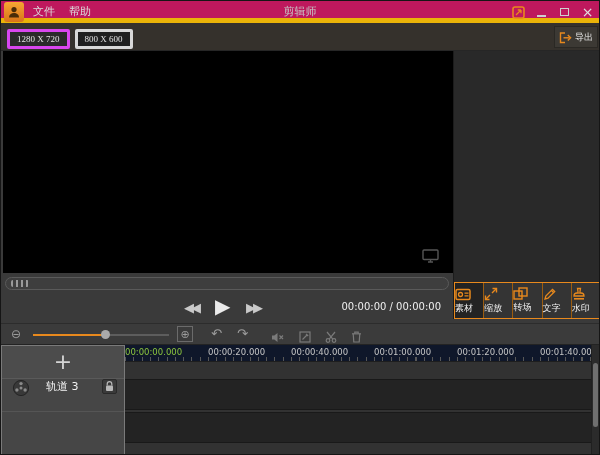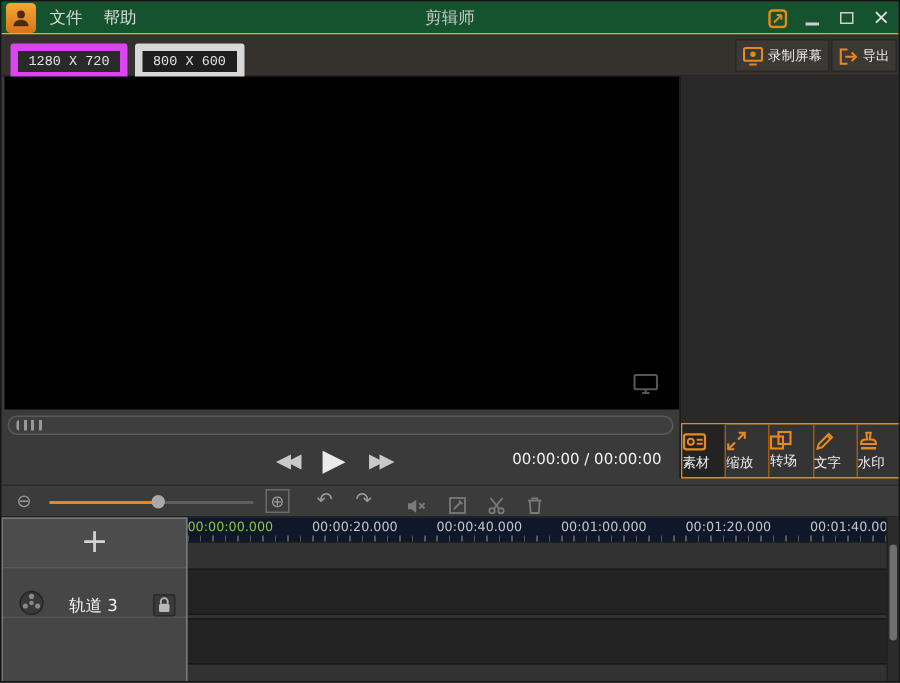--- a/index.html
+++ b/index.html
@@ -1,34 +1,34 @@
 <!DOCTYPE html>
 <html><head>
 <meta charset="utf-8">
 <style>
   *{margin:0;padding:0;box-sizing:border-box}
   body{margin:0;background:#9a9a9a;font-family:"DejaVu Sans","Liberation Sans",sans-serif}
   .app{position:relative;width:600px;height:455px;background:#3a3a3a;border:1px solid #151515;overflow:hidden}
 
   
-  .titlebar{position:absolute;left:0;top:0;right:0;height:22px;background:#14532d;border-bottom:1px solid #eab308}
+  .titlebar{position:absolute;left:0;top:0;right:0;height:22px;background:#be185d;border-bottom:5px solid #eab308}
   .logo{position:absolute;left:3px;top:1px;width:20px;height:20px;border-radius:3px;background:linear-gradient(#f5a733,#d9731a);display:flex;align-items:center;justify-content:center}
   .menu{position:absolute;top:0;height:22px;line-height:22px;font-size:11px;color:#dcdcdc;padding:0 6px;cursor:default}
   .menu.file{left:26px}.menu.help{left:62px}
   .win-title{position:absolute;left:0;right:0;top:0;height:22px;line-height:22px;text-align:center;font-size:11px;color:#c6c6c6;pointer-events:none}
   .win-controls{position:absolute;right:4px;top:0;height:22px;display:flex;align-items:center;gap:8px}
   .wc{width:15px;height:16px;display:flex;align-items:center;justify-content:center;color:#cfcfcf;cursor:default}
   .min-glyph{width:9px;height:2px;background:#cfcfcf;margin-top:7px}
   .max-glyph{width:9px;height:8px;border:1.5px solid #cfcfcf}
   .close-glyph{font-size:14px;line-height:15px;color:#e2e2e2}
 
   
   .toolbar{position:absolute;left:0;top:22px;right:0;height:28px;background:#35312c;border-bottom:1px solid #262626}
   .res-group{position:absolute;left:6px;top:6px;display:flex;gap:5px}
-  .res-btn{font-size:9px;color:#e3e3e3;background:#2a2a2a;border:5px solid #d946ef;border-radius:2px;padding:2px 7px;font-family:Liberation Mono, monospace;cursor:default}
+  .res-btn{font-size:9px;color:#e3e3e3;background:#2a2a2a;border:3px solid #d946ef;border-radius:2px;padding:2px 7px;font-family:Liberation Serif, serif;cursor:default}
   .res-btn.selected{border-color:#d8d8d8;background:#1f1f1f}
   .action-group{position:absolute;right:1px;top:3px;height:22px;display:flex;gap:1px}
   .action-btn{display:flex;align-items:center;gap:3px;padding:0 4px;background:#3c3934;border:1px solid #2a2824;font-size:9px;color:#eaeaea;cursor:default;white-space:nowrap}
 
   
   .preview{position:absolute;left:2px;top:50px;width:450px;height:222px;background:#000}
   .fit-btn{position:absolute;right:14px;bottom:6px;cursor:default}
   .seekbar{position:absolute;left:4px;top:276px;width:444px;height:13px;background:#3e3e3e;border:1px solid #5a5a5a;border-radius:7px}
   .seek-handle{position:absolute;left:5px;top:2px;width:18px;height:7px;border-radius:2px;background:repeating-linear-gradient(90deg,#9a9a9a 0 2px,rgba(0,0,0,0) 2px 5px)}
   .transport{position:absolute;left:0;top:292px;width:452px;height:30px}
@@ -64,21 +64,21 @@
   .ruler-labels{display:flex;height:100%}
   .rlabel{flex:0 0 83px;font-size:8.5px;color:#c6c6c6;padding-top:2px;white-space:nowrap}
   .rlabel:first-child{color:#8cc63e}
   .ruler-ticks{position:absolute;left:0;right:0;bottom:0;height:4px;background:repeating-linear-gradient(90deg,#585858 0 1px,rgba(0,0,0,0) 1px 8.3px)}
   .lanes{position:absolute;left:124px;top:361px;width:468px;height:93px;background:#323232}
   .lane{position:absolute;left:0;right:0;height:31px;background:#232323;border-top:1px solid #191919;border-bottom:1px solid #191919;cursor:default}
   .lane1{top:17px}.lane2{top:50px}
   .theaders{position:absolute;left:0;top:344px;width:124px;height:110px;background:#464646;border:1px solid #7a7a7a}
   .addrow{height:33px;display:flex;align-items:center;justify-content:center;border-bottom:1px solid #5a5a5a;background:#4c4c4c;cursor:default}
   .addrow .plus{font-size:22px;color:#d4d4d4;line-height:20px;font-weight:400}
-  .trow{height:33px;display:flex;align-items:flex-end;padding:0 7px 0 10px;border-bottom:1px solid #555;background:#464646;cursor:default}
+  .trow{height:33px;display:flex;align-items:flex-start;padding:0 7px 0 10px;border-bottom:1px solid #555;background:#464646;cursor:default}
   .trow .tlabel{font-size:11px;color:#f2f2f2;margin-left:16px;white-space:nowrap}
   .lockbtn{margin-left:auto;width:15px;height:15px;background:#3a3a3a;border:1px solid #2a2a2a;border-radius:2px;display:flex;align-items:center;justify-content:center}
   .vscroll{position:absolute;right:0;top:344px;width:8px;height:110px;background:#2b2b2b;border-left:1px solid #202020}
   .vthumb{position:absolute;left:1px;top:18px;width:5px;height:64px;background:#6f6f6f;border-radius:3px}
 </style>
 </head>
 <body>
 
 <div class="app">
 
@@ -110,28 +110,20 @@
         </div>
     </div>
   </div>
 
   <div class="toolbar">
     <div class="res-group">
       <button class="res-btn">1280 X 720</button>
       <button class="res-btn selected">800 X 600</button>
     </div>
     <div class="action-group">
-      <div class="action-btn">
-        <svg width="14" height="13" viewBox="0 0 14 13">
-            <rect x="1" y="1" width="12" height="8.5" rx="1" fill="none" stroke="#e8891d" stroke-width="1.4"></rect>
-            <circle cx="7" cy="5.2" r="1.8" fill="#e8891d"></circle>
-            <path d="M4.5 12h5" stroke="#e8891d" stroke-width="1.4"></path>
-          </svg>
-        <span>录制屏幕</span>
-      </div>
       <div class="action-btn">
         <svg width="13" height="13" viewBox="0 0 13 13">
             <path d="M6 2H1.5v9.5H6" fill="none" stroke="#e8891d" stroke-width="1.4"></path>
             <path d="M4.5 6.8h6.2" stroke="#e8891d" stroke-width="1.4"></path>
             <path d="M8.8 4l2.8 2.8-2.8 2.8" fill="none" stroke="#e8891d" stroke-width="1.4"></path>
           </svg>
         <span>导出</span>
       </div>
     </div>
   </div>

